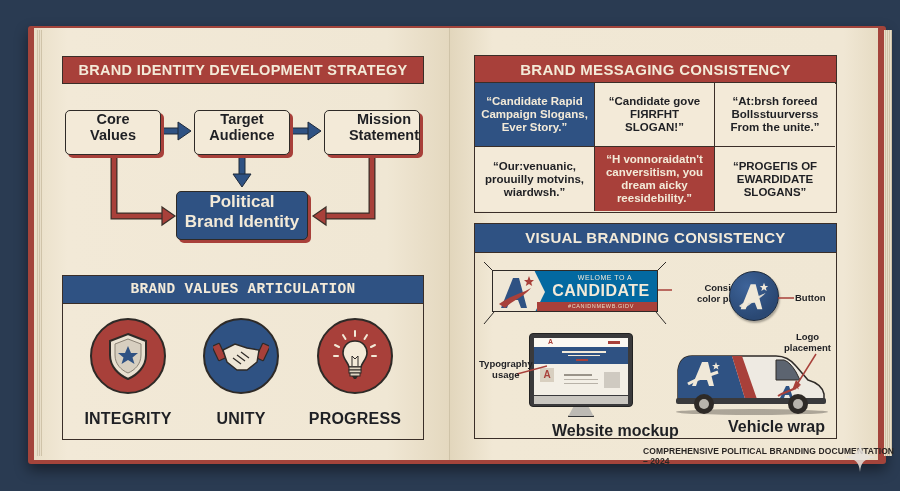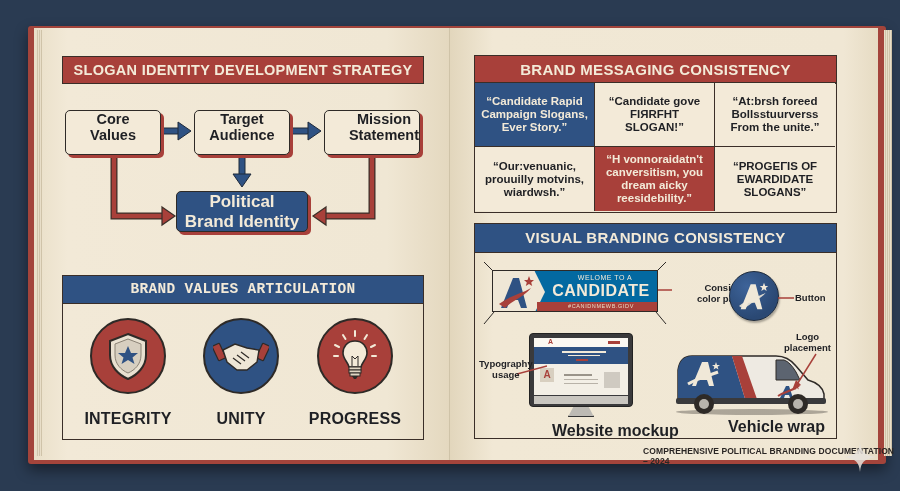--- a/index.html
+++ b/index.html
@@ -69,21 +69,21 @@
 </head>
 <body>
 
 <div class="cover"></div>
 <div class="page page-left"></div>
 <div class="page page-right"></div>
 <div class="page-edge-left"></div>
 <div class="page-edge-right"></div>
 
 <div class="banner banner-red" style="left:62px; top:56px; width:362px; height:28px; font-size:14.5px; line-height:26px;">
-  <span>SLOGAN IDENTITY DEVELOPMENT STRATEGY</span>
+  <span>BRAND IDENTITY DEVELOPMENT STRATEGY</span>
 </div>
 
 <svg style="position:absolute;left:0;top:0;" width="450" height="260">
 
   <path d="M114 154 V216 H164" fill="none" stroke="#3a2e28" stroke-width="7"></path>
   <path d="M114 154 V216 H164" fill="none" stroke="#a8403a" stroke-width="4.5"></path>
   <polygon points="162,207 175,216 162,225" fill="#a8403a" stroke="#3a2e28" stroke-width="1.2"></polygon>
   <path d="M372 154 V216 H324" fill="none" stroke="#3a2e28" stroke-width="7"></path>
   <path d="M372 154 V216 H324" fill="none" stroke="#a8403a" stroke-width="4.5"></path>
   <polygon points="326,207 313,216 326,225" fill="#a8403a" stroke="#3a2e28" stroke-width="1.2"></polygon>
@@ -107,21 +107,21 @@
     <div>Target</div>
     <div>Audience</div>
   </div>
 </div>
 <div class="fbox" style="left:324px; top:110px; width:96px; height:45px;padding-left:24px;">
   <div>
     <div>Mission</div>
     <div>Statement</div>
   </div>
 </div>
-<div class="fbox fbox-main" style="left:176px; top:191px; width:132px; height:41px;">
+<div class="fbox fbox-main" style="left:176px; top:191px; width:132px; height:49px;">
   <div>
     <div>Political</div>
     <div>Brand Identity</div>
   </div>
 </div>
 
 <div class="values-panel" style="left:62px; top:275px; width:362px; height:165px;"></div>
 <div class="banner banner-blue" style="left:62px; top:275px; width:362px; height:29px; font-size:14.5px; line-height:27px;font-family:Liberation Mono, monospace;">
   <span>BRAND VALUES ARTICULATION</span>
 </div>

